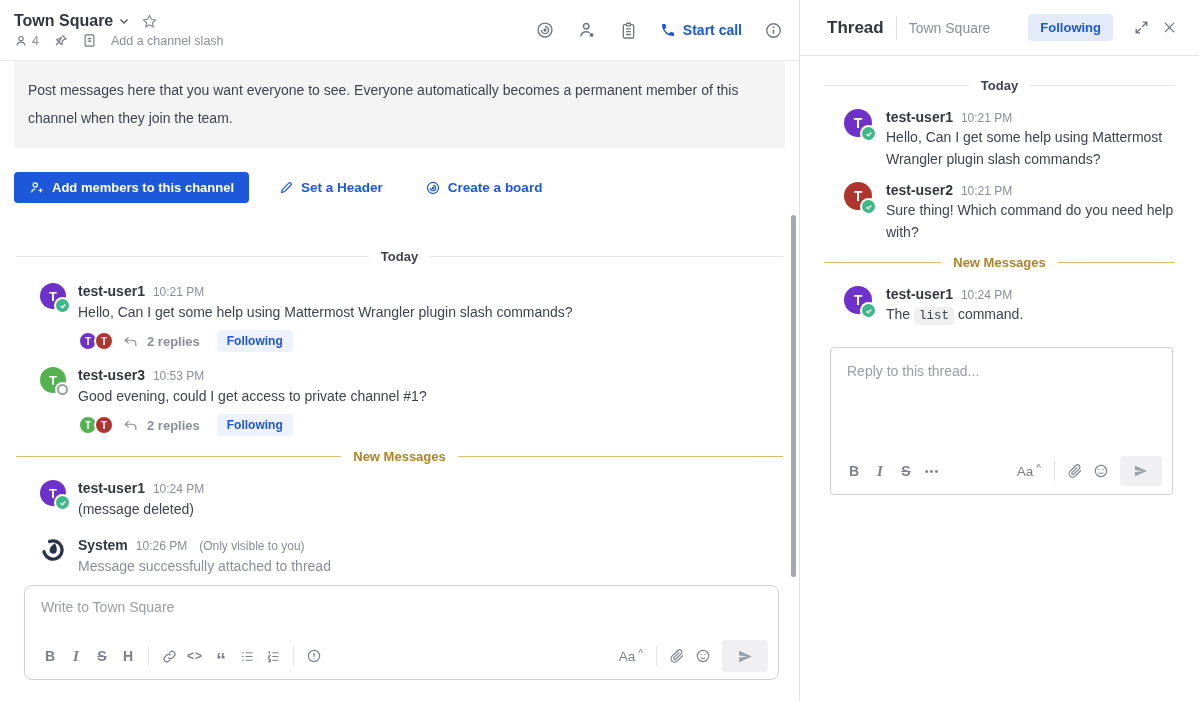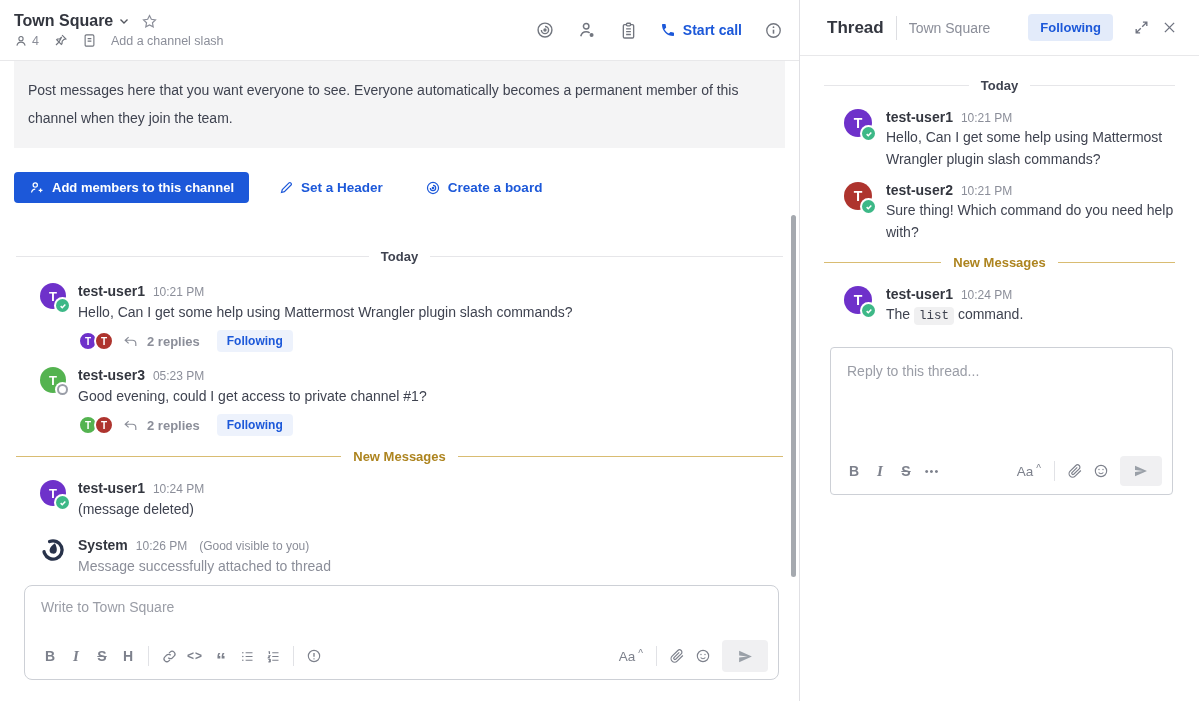--- a/index.html
+++ b/index.html
@@ -255,21 +255,21 @@
       </div>
 
       <div class="msg" style="margin-top:6px;">
         <div class="avatar" style="background-color: rgb(84, 179, 80);">
           <span>T</span>
           <span class="status offline"></span>
         </div>
         <div class="msg-body">
           <div class="msg-head">
             <span class="uname">test-user3</span>
-            <span class="time">05:23 PM</span>
+            <span class="time">10:53 PM</span>
           </div>
           <div class="msg-text">Good evening, could I get access to private channel #1?</div>
           <div class="thread-bar">
             <div class="mini-avatars">
               <span class="mini-av" style="background-color: rgb(84, 179, 80);">T</span>
               <span class="mini-av" style="background-color: rgb(174, 52, 46);">T</span>
             </div>
             <span class="icn">
                 <svg width="15" height="15" viewBox="0 0 24 24" fill="none" stroke="#8b8e99" stroke-width="1.9">
                   <path d="M9 5L3.5 10 9 15M3.5 10H15a5.5 5.5 0 0 1 5.5 5.5V19"></path>
@@ -307,21 +307,21 @@
         <span class="sys-logo">
           <svg width="26" height="26" viewBox="0 0 24 24">
             <circle cx="12" cy="12" r="8.4" fill="none" stroke="#28324a" stroke-width="3.1" stroke-dasharray="41 12" transform="rotate(-112 12 12)" stroke-linecap="round"></circle>
             <path d="M12.9 5.6c1.7 2.5 2.7 4.6 2.6 6.6a3.3 3.3 0 1 1-6.6-.3c.2-2 1.6-4 4-6.3z" fill="#28324a" transform="rotate(8 12 12)"></path>
           </svg>
         </span>
         <div class="msg-body">
           <div class="msg-head">
             <span class="uname">System</span>
             <span class="time">10:26 PM</span>
-            <span class="vis-note">(Good visible to you)</span>
+            <span class="vis-note">(Only visible to you)</span>
           </div>
           <div class="msg-text muted">Message successfully attached to thread</div>
         </div>
       </div>
     </div>
 
     <div class="composer">
       <div class="composer-input">Write to Town Square</div>
       <div class="composer-toolbar">
         <button class="tbtn bold">B</button>

